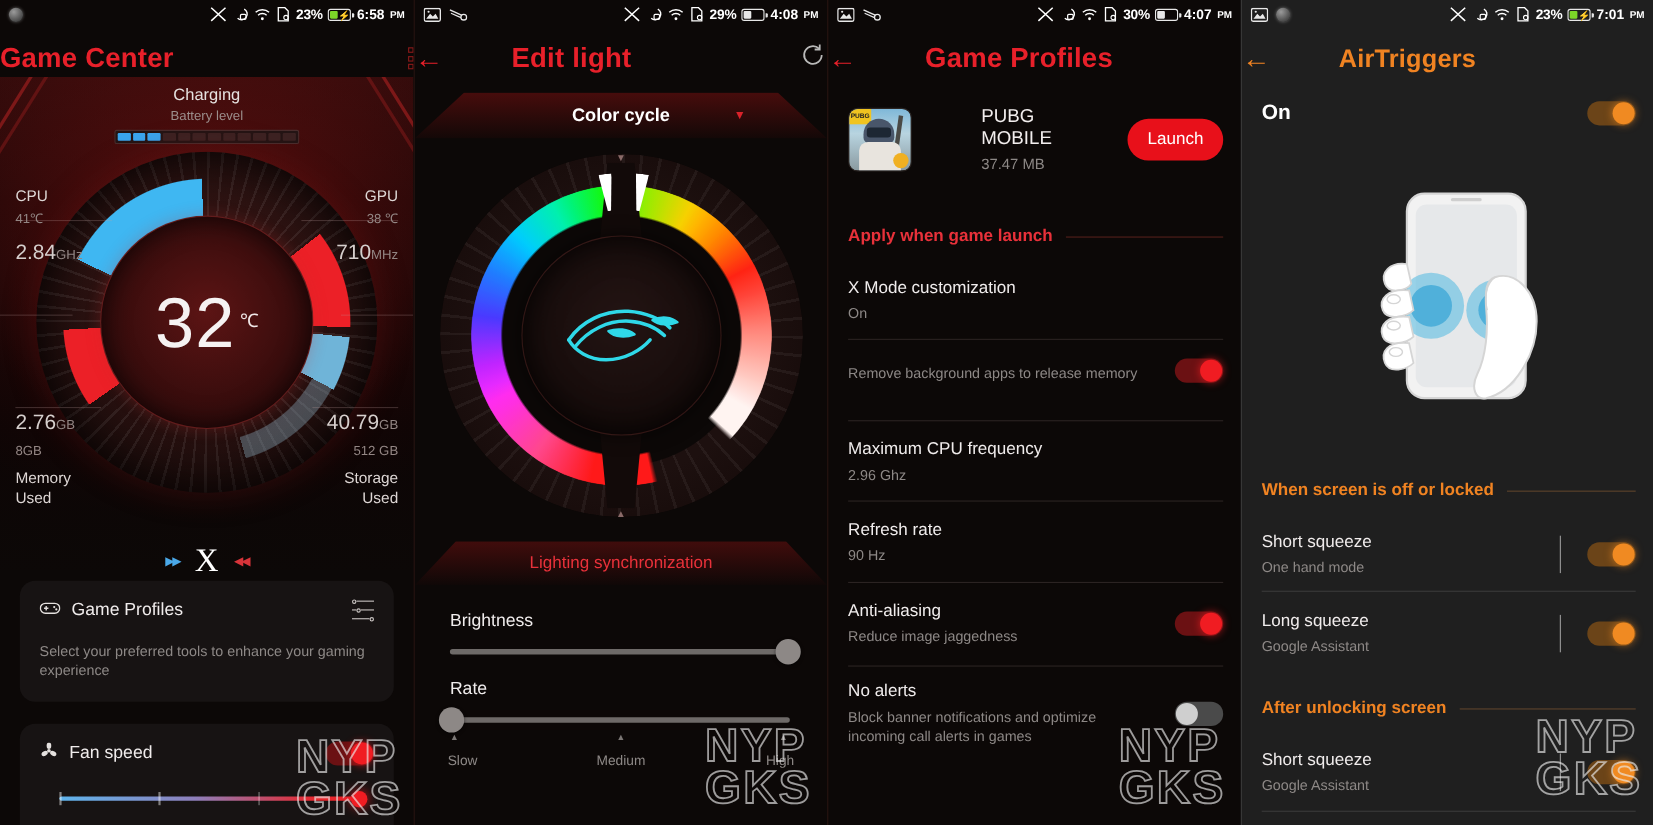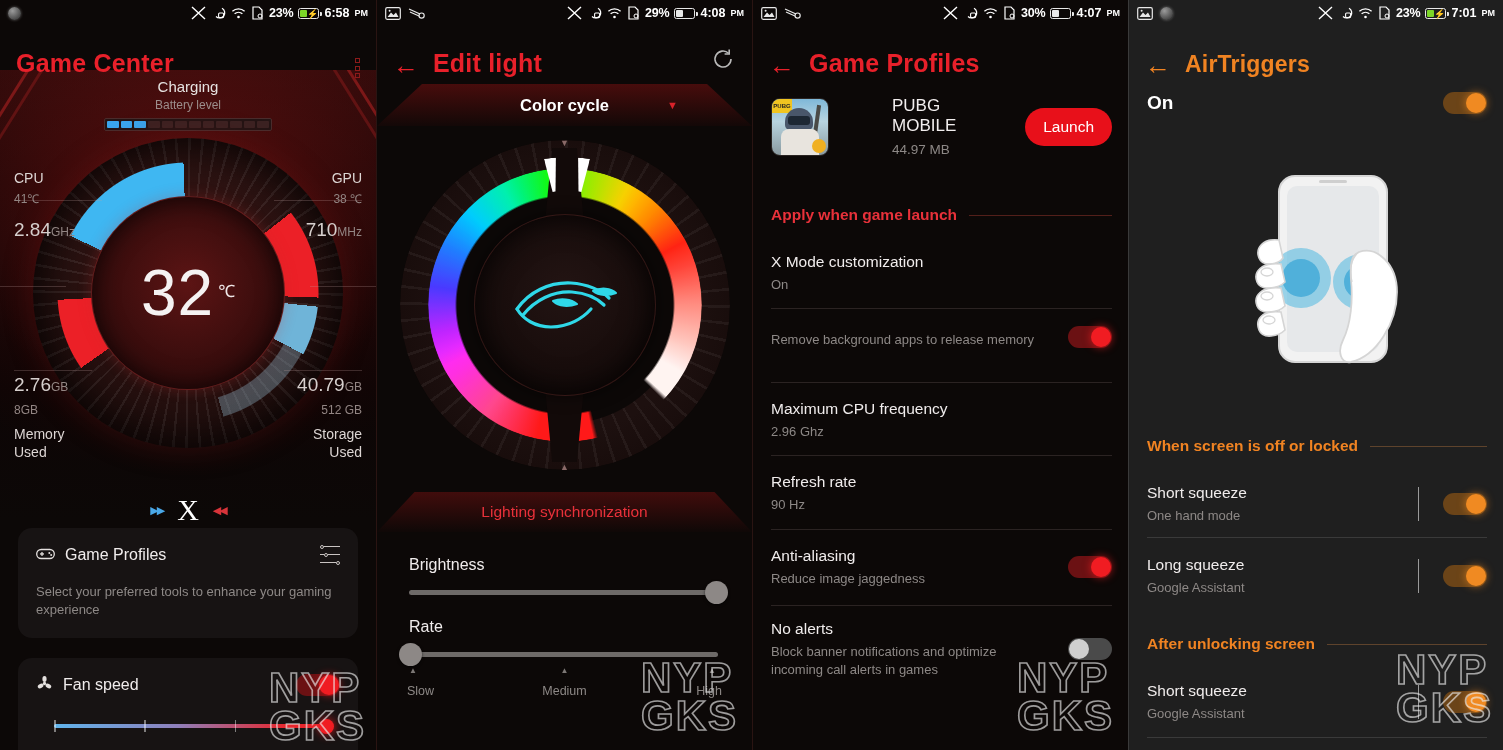--- a/index.html
+++ b/index.html
@@ -45,21 +45,21 @@
   .batt-white .batt-fill { background: #e8e8e8; width: 7px; }
   .batt-bolt {
     position: absolute; left: 8px; top: 0px; font-size: 9px; color: #e8e8e8; line-height: 11px;
   }
   .sb-time { font-size: 12.5px; font-weight: bold; }
   .sb-ampm { font-size: 9px; font-weight: bold; }
 
   
   .appbar {
     position: absolute; top: 28px; left: 0; right: 0; height: 50px;
-    display: flex; align-items: flex-end; padding: 0 16px; z-index: 25;
+    display: flex; align-items: center; padding: 0 0; z-index: 25; gap: 48px;
   }
   .app-title { font-size: 25px; font-weight: bold; color: #e8202a; letter-spacing: .2px; }
   .p4 .app-title { color: #f08322; font-size: 23px; }
   .back-arrow { color: #e8202a; font-size: 26px; margin-right: 14px; line-height: 1; }
   .p4 .back-arrow { color: #f08322; }
   .appbar-right { margin-left: auto; }
   .menu-dots { display: flex; flex-direction: column; gap: 2.5px; }
   .menu-dots i { display: block; width: 5px; height: 5px; border: 1px solid #8c1a1a; }
   .refresh-ic { color: #d8d8d8; font-size: 24px; opacity: .85; }
 
@@ -720,21 +720,21 @@
       <div class="gp-icon">
         <span class="tagl">PUBG</span>
         <span class="gun"></span>
         <span class="helmet"></span>
         <span class="visor"></span>
         <span class="body"></span>
         <span class="tcorner"></span>
       </div>
       <div class="gp-meta">
         <div class="gp-name">PUBG MOBILE</div>
-        <div class="gp-size">44.97 MB</div>
+        <div class="gp-size">37.47 MB</div>
       </div>
       <button class="launch-btn">Launch</button>
     </div>
 
     <div class="sec-head" style="top:206px">
       <span class="t">Apply when game launch</span>
       <span class="rule"></span>
     </div>
 
     <div class="srow" style="top:253px">

